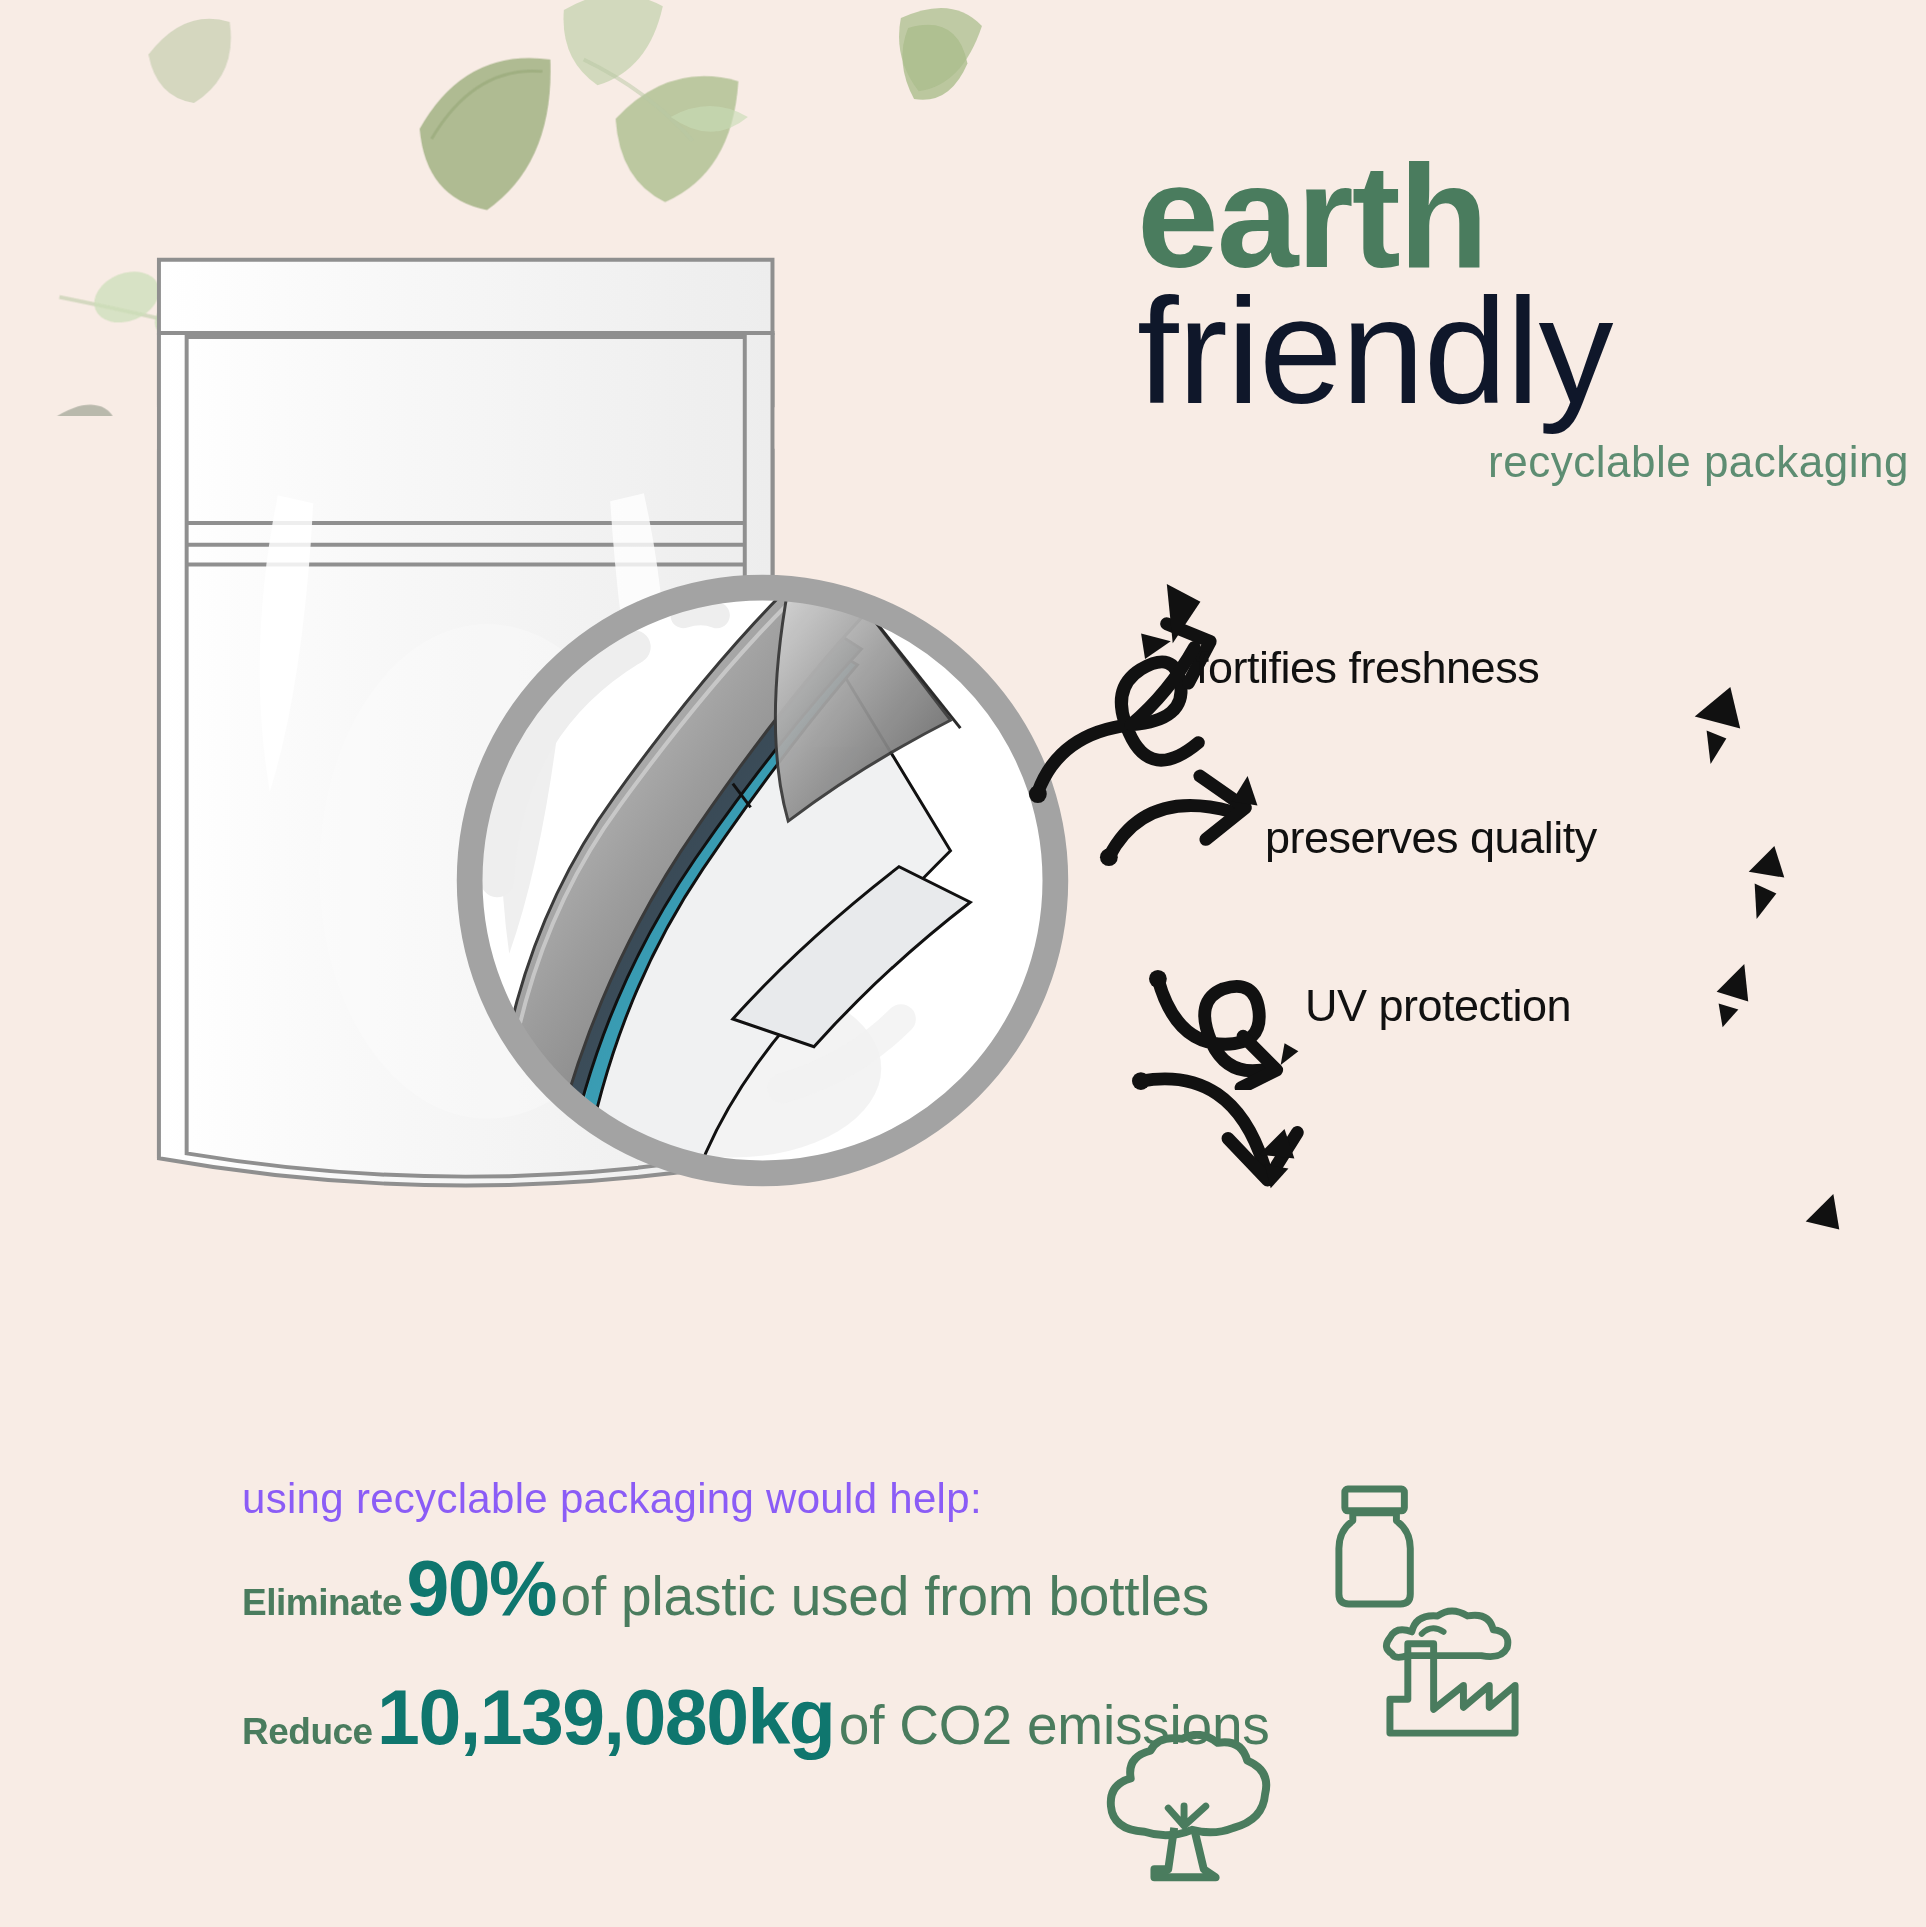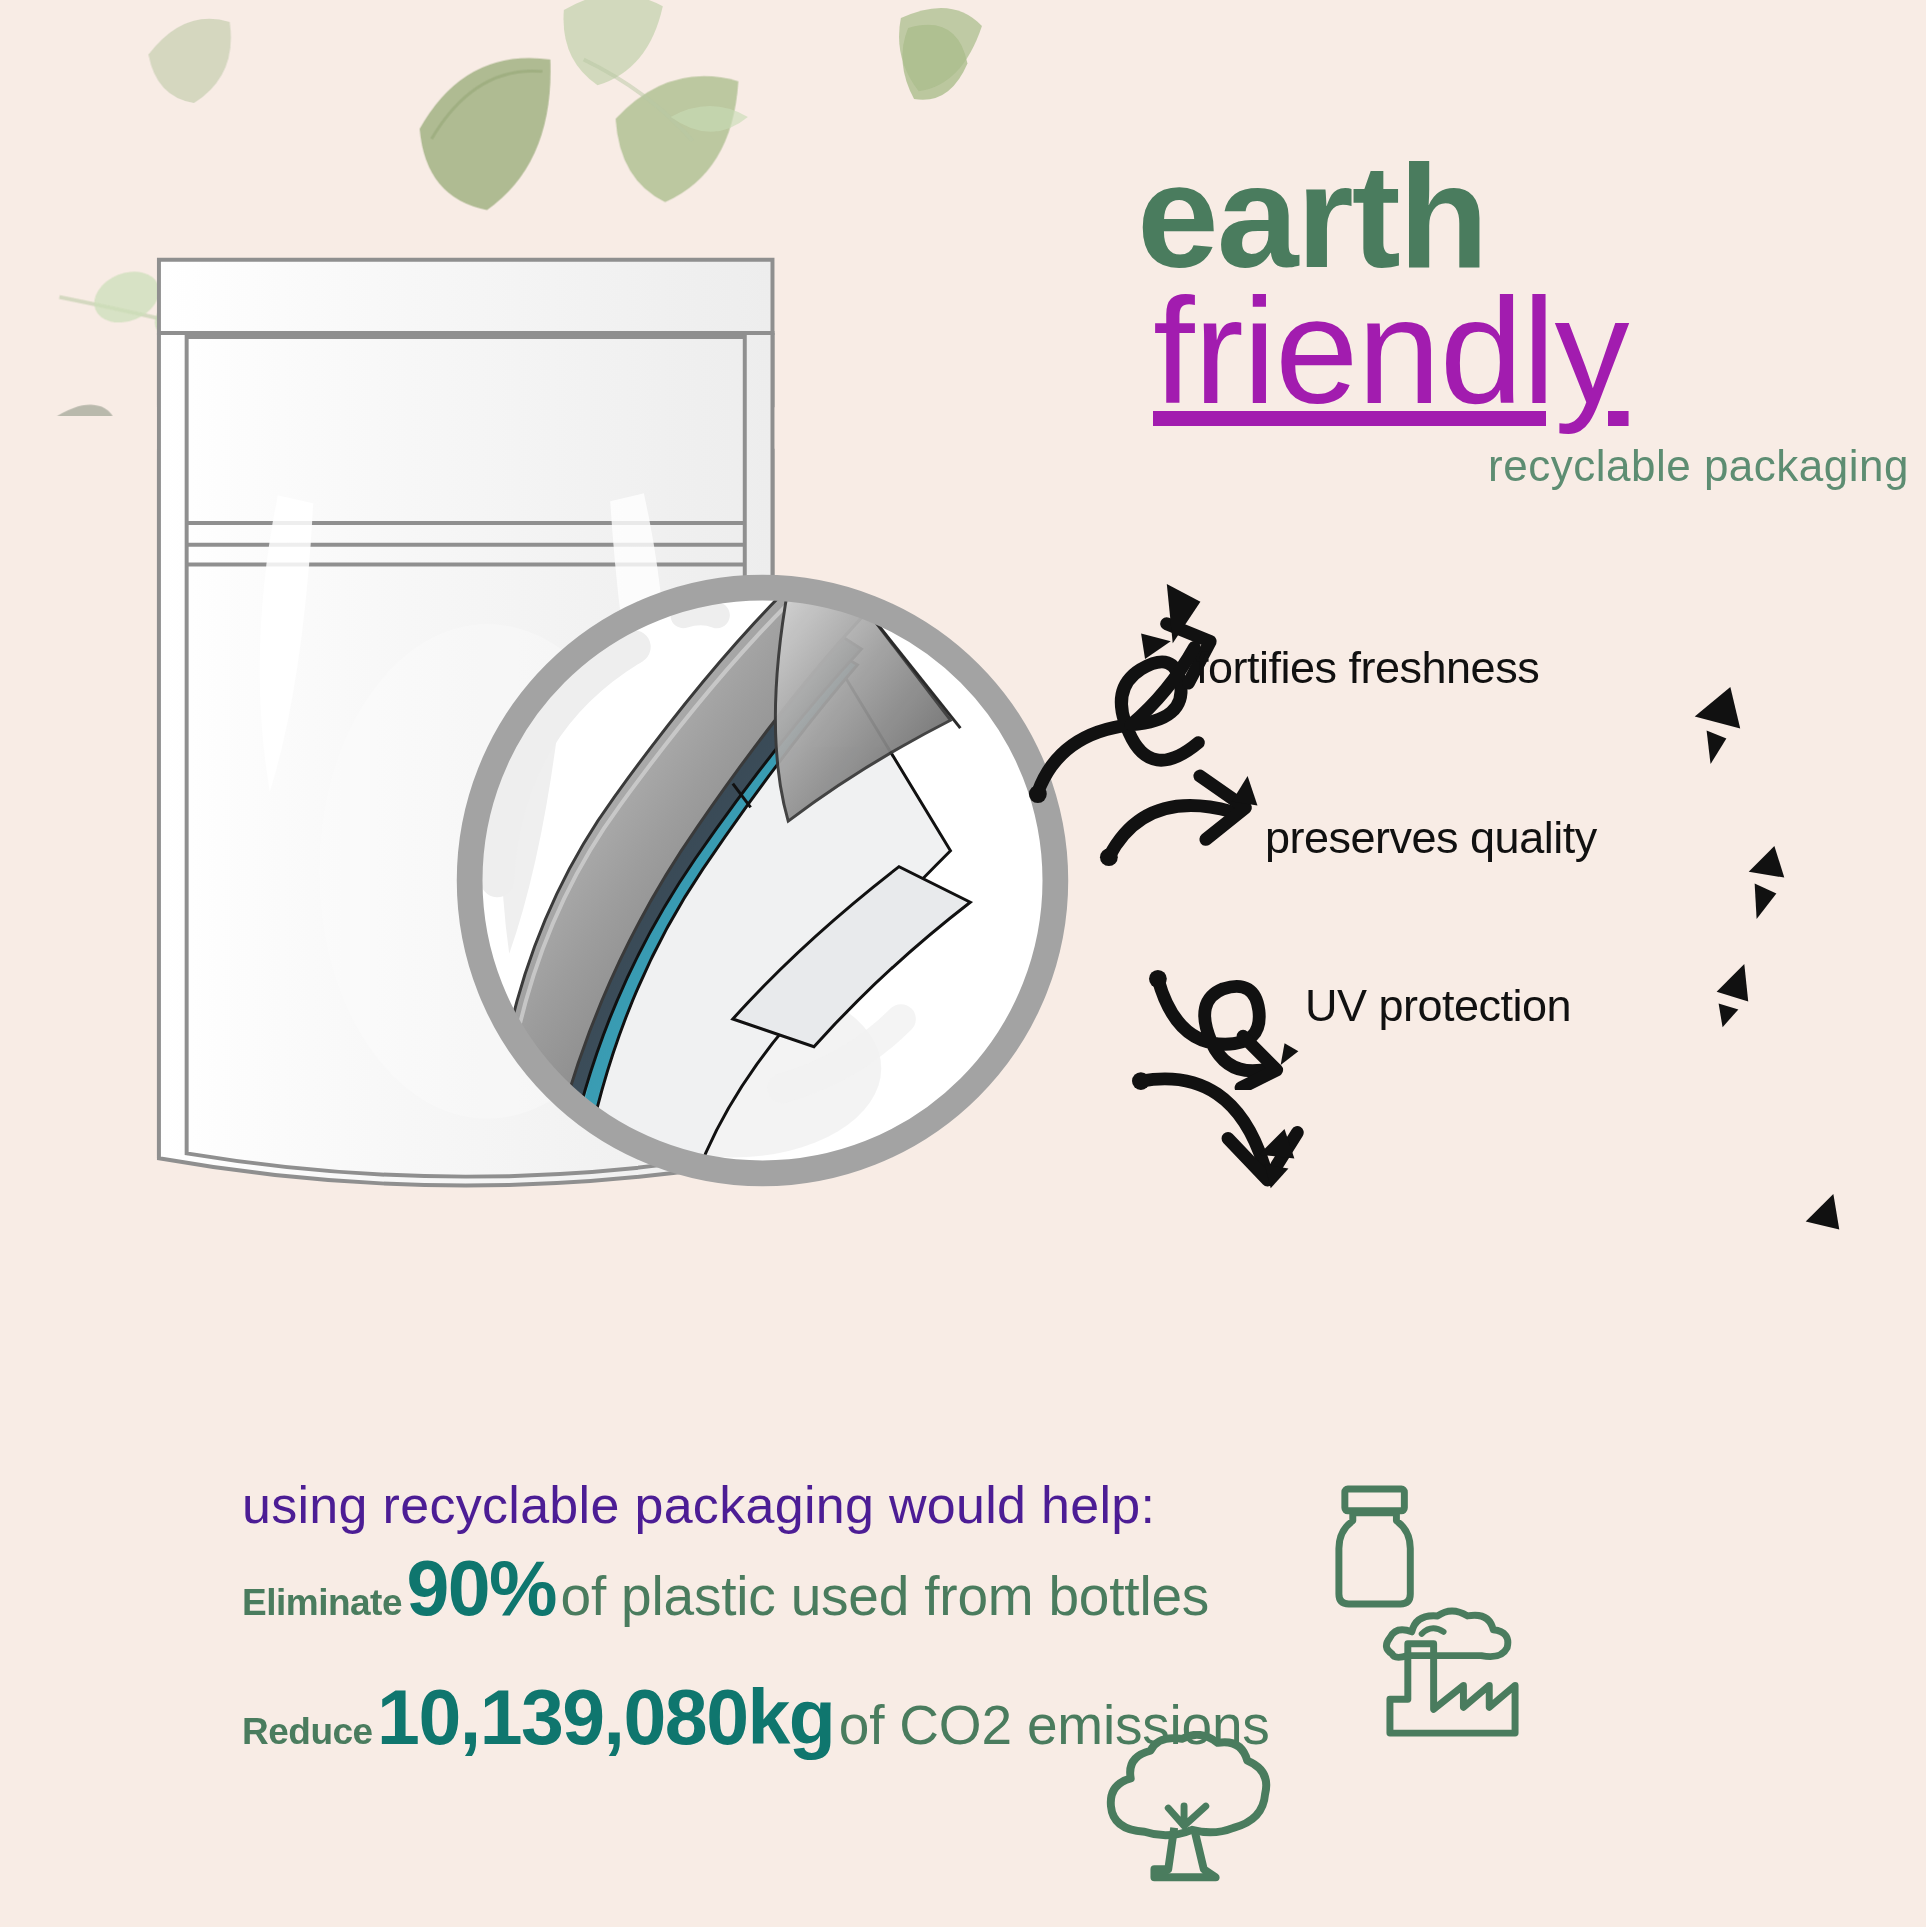--- a/index.html
+++ b/index.html
@@ -13,44 +13,43 @@
   #stage{position:absolute;inset:0;width:1927px;height:1397px;}
   .abs{position:absolute;}
 
   
   #headline-block{ left:1137px; top:149px; width:772px; }
   #title-earth{
     font-size:147px; font-weight:700; color:#4a7c5e;
     line-height:0.92; letter-spacing:-2px; margin:0;
   }
   #title-friendly{
-    font-size:150px; font-weight:400; color:#a21caf;
-    line-height:0.98; letter-spacing:-1px; margin:16px;
+    font-size:150px; font-weight:400; color:#0f172a;
+    line-height:0.98; letter-spacing:-1px; margin:0;
     margin-top:-6px;
-    text-decoration:underline;
   }
   #subtitle{
     font-size:44px; font-weight:400; color:#5d8d72;
     letter-spacing:0.5px; margin-top:12px;text-align:right;
   }
 
   
   .feature-label{
     font-size:45px; color:#111; font-weight:400;
     white-space:nowrap; letter-spacing:-0.5px;
   }
   #label-0{ left:1196px; top:642px; }
   #label-1{ left:1265px; top:812px; }
   #label-2{ left:1305px; top:980px; }
   #label-3{ left:1287px; top:1150px; }
 
   
   #stats-intro{
     left:242px; top:1475px;
-    font-size:52px; color:#4c1d95; letter-spacing:0.3px;
+    font-size:42px; color:#8b5cf6; letter-spacing:0.3px;
   }
   .stat-row{ white-space:nowrap; }
   .stat-verb{
     font-size:37px; font-weight:700; color:#4a7c5e;
     letter-spacing:-0.5px;
   }
   .stat-number{
     font-size:77px; font-weight:700; color:#0f766e;
     letter-spacing:-1.5px;
   }

